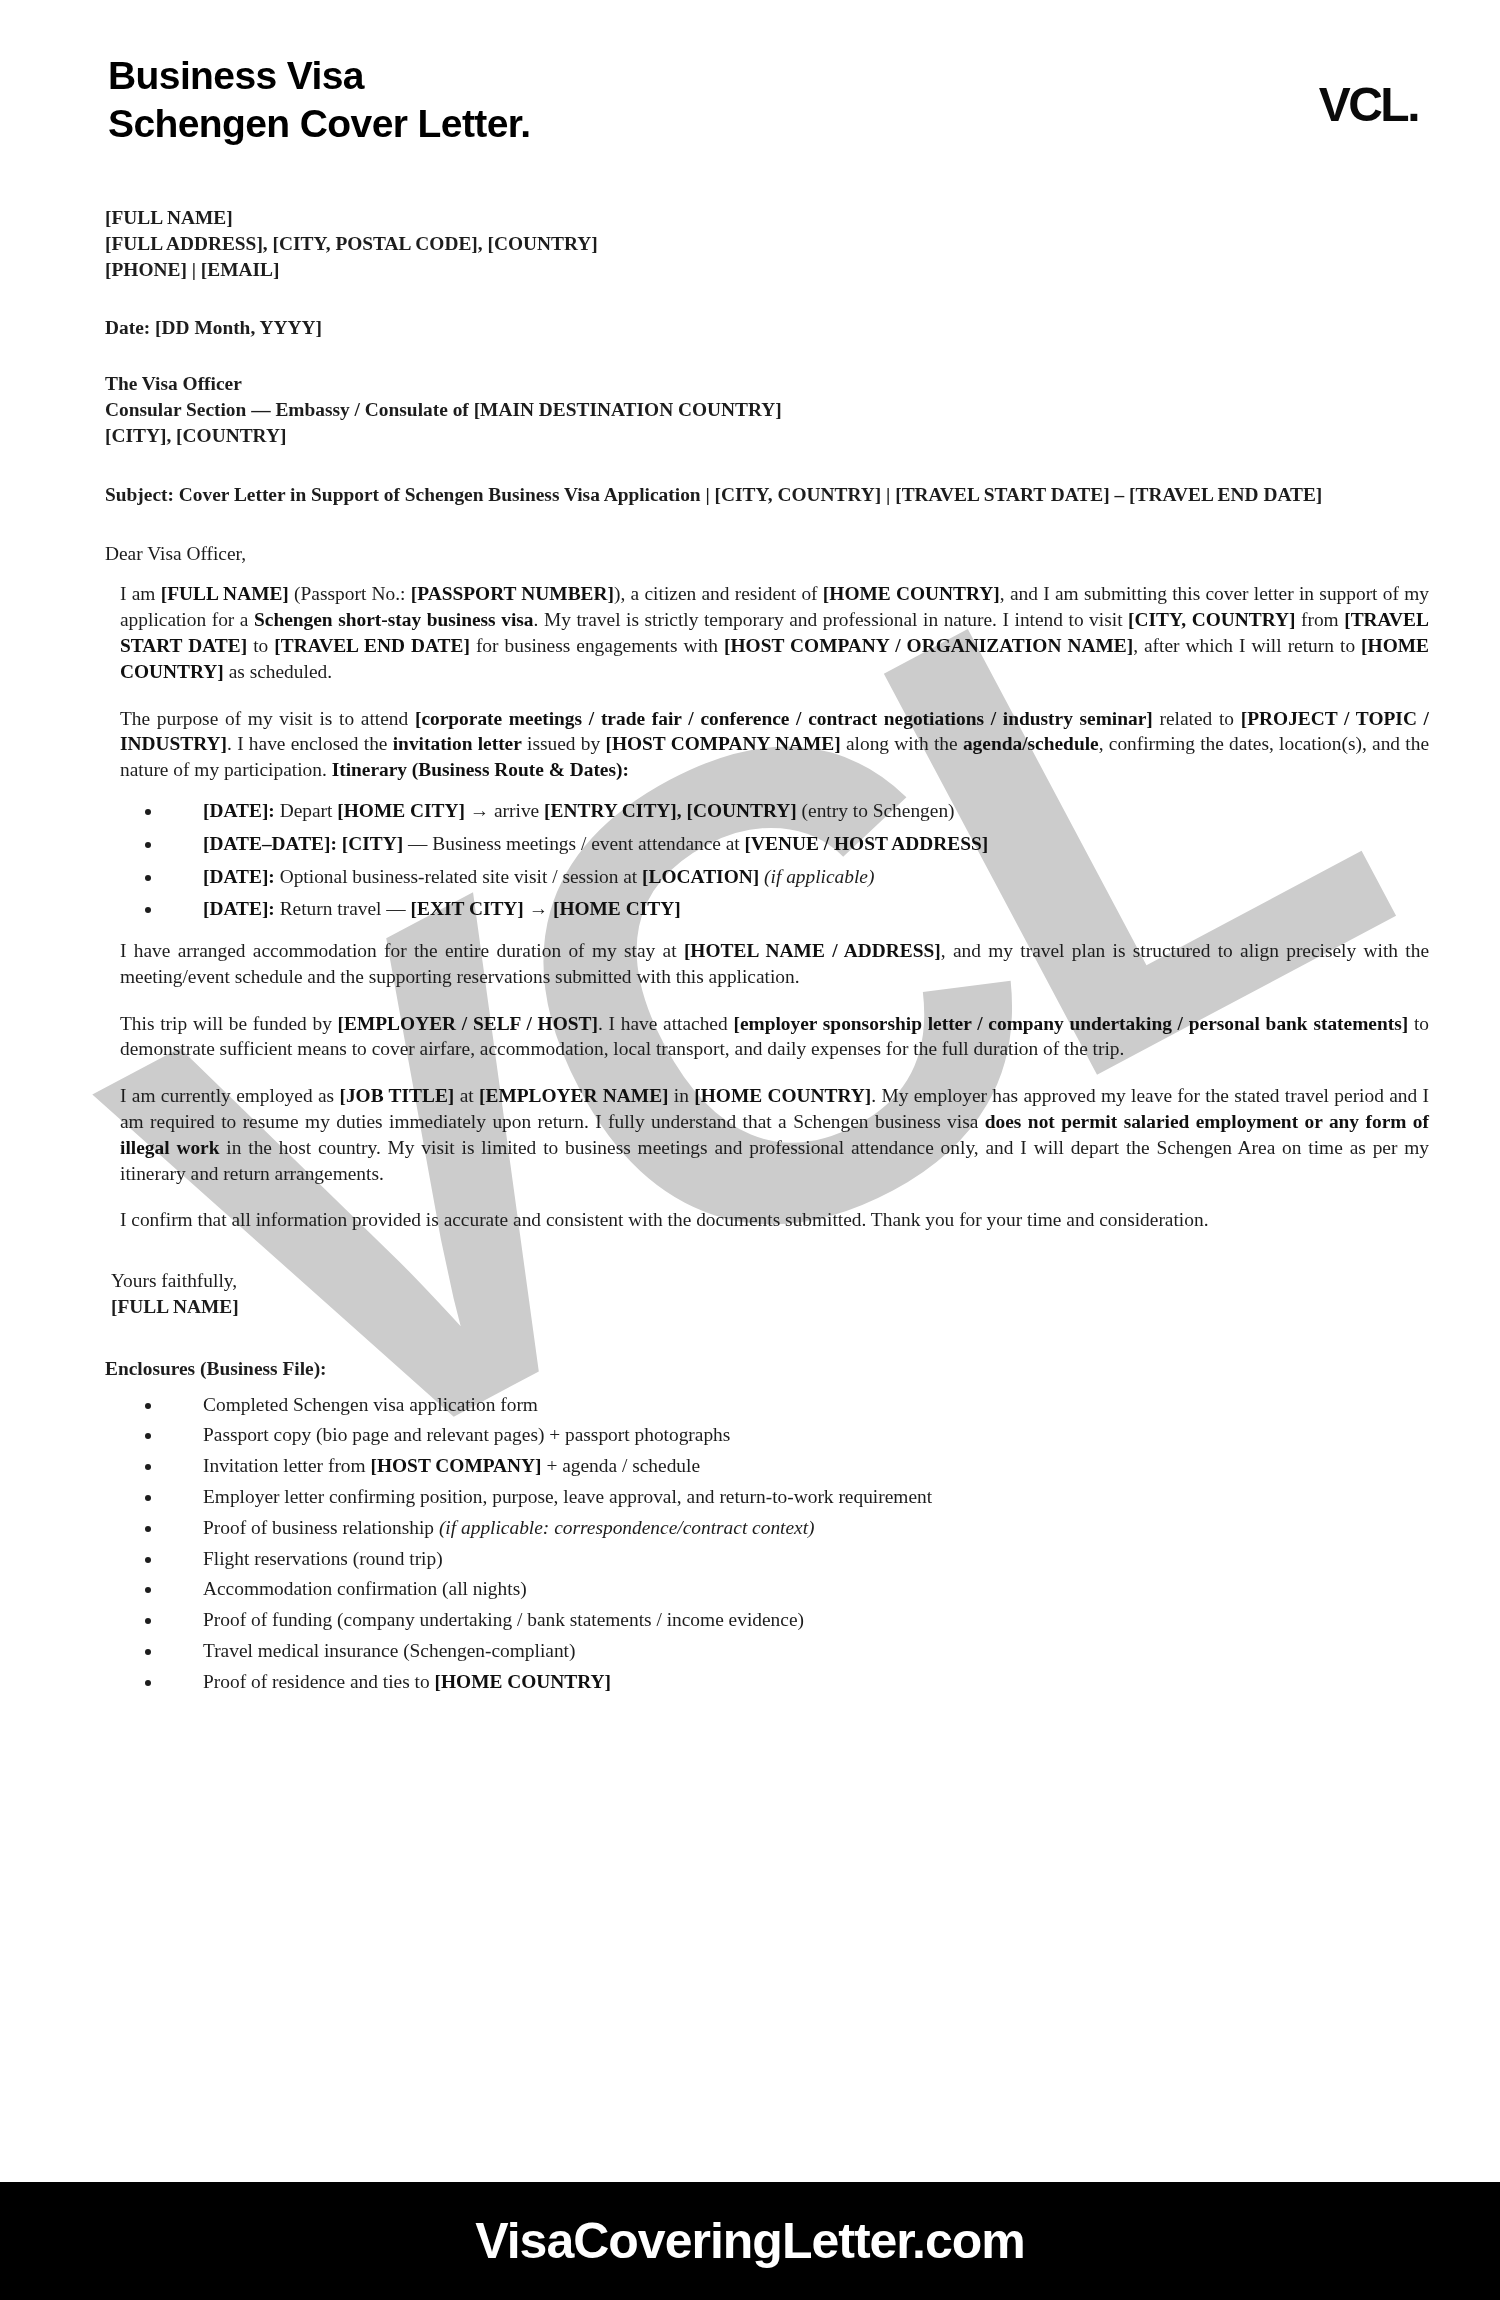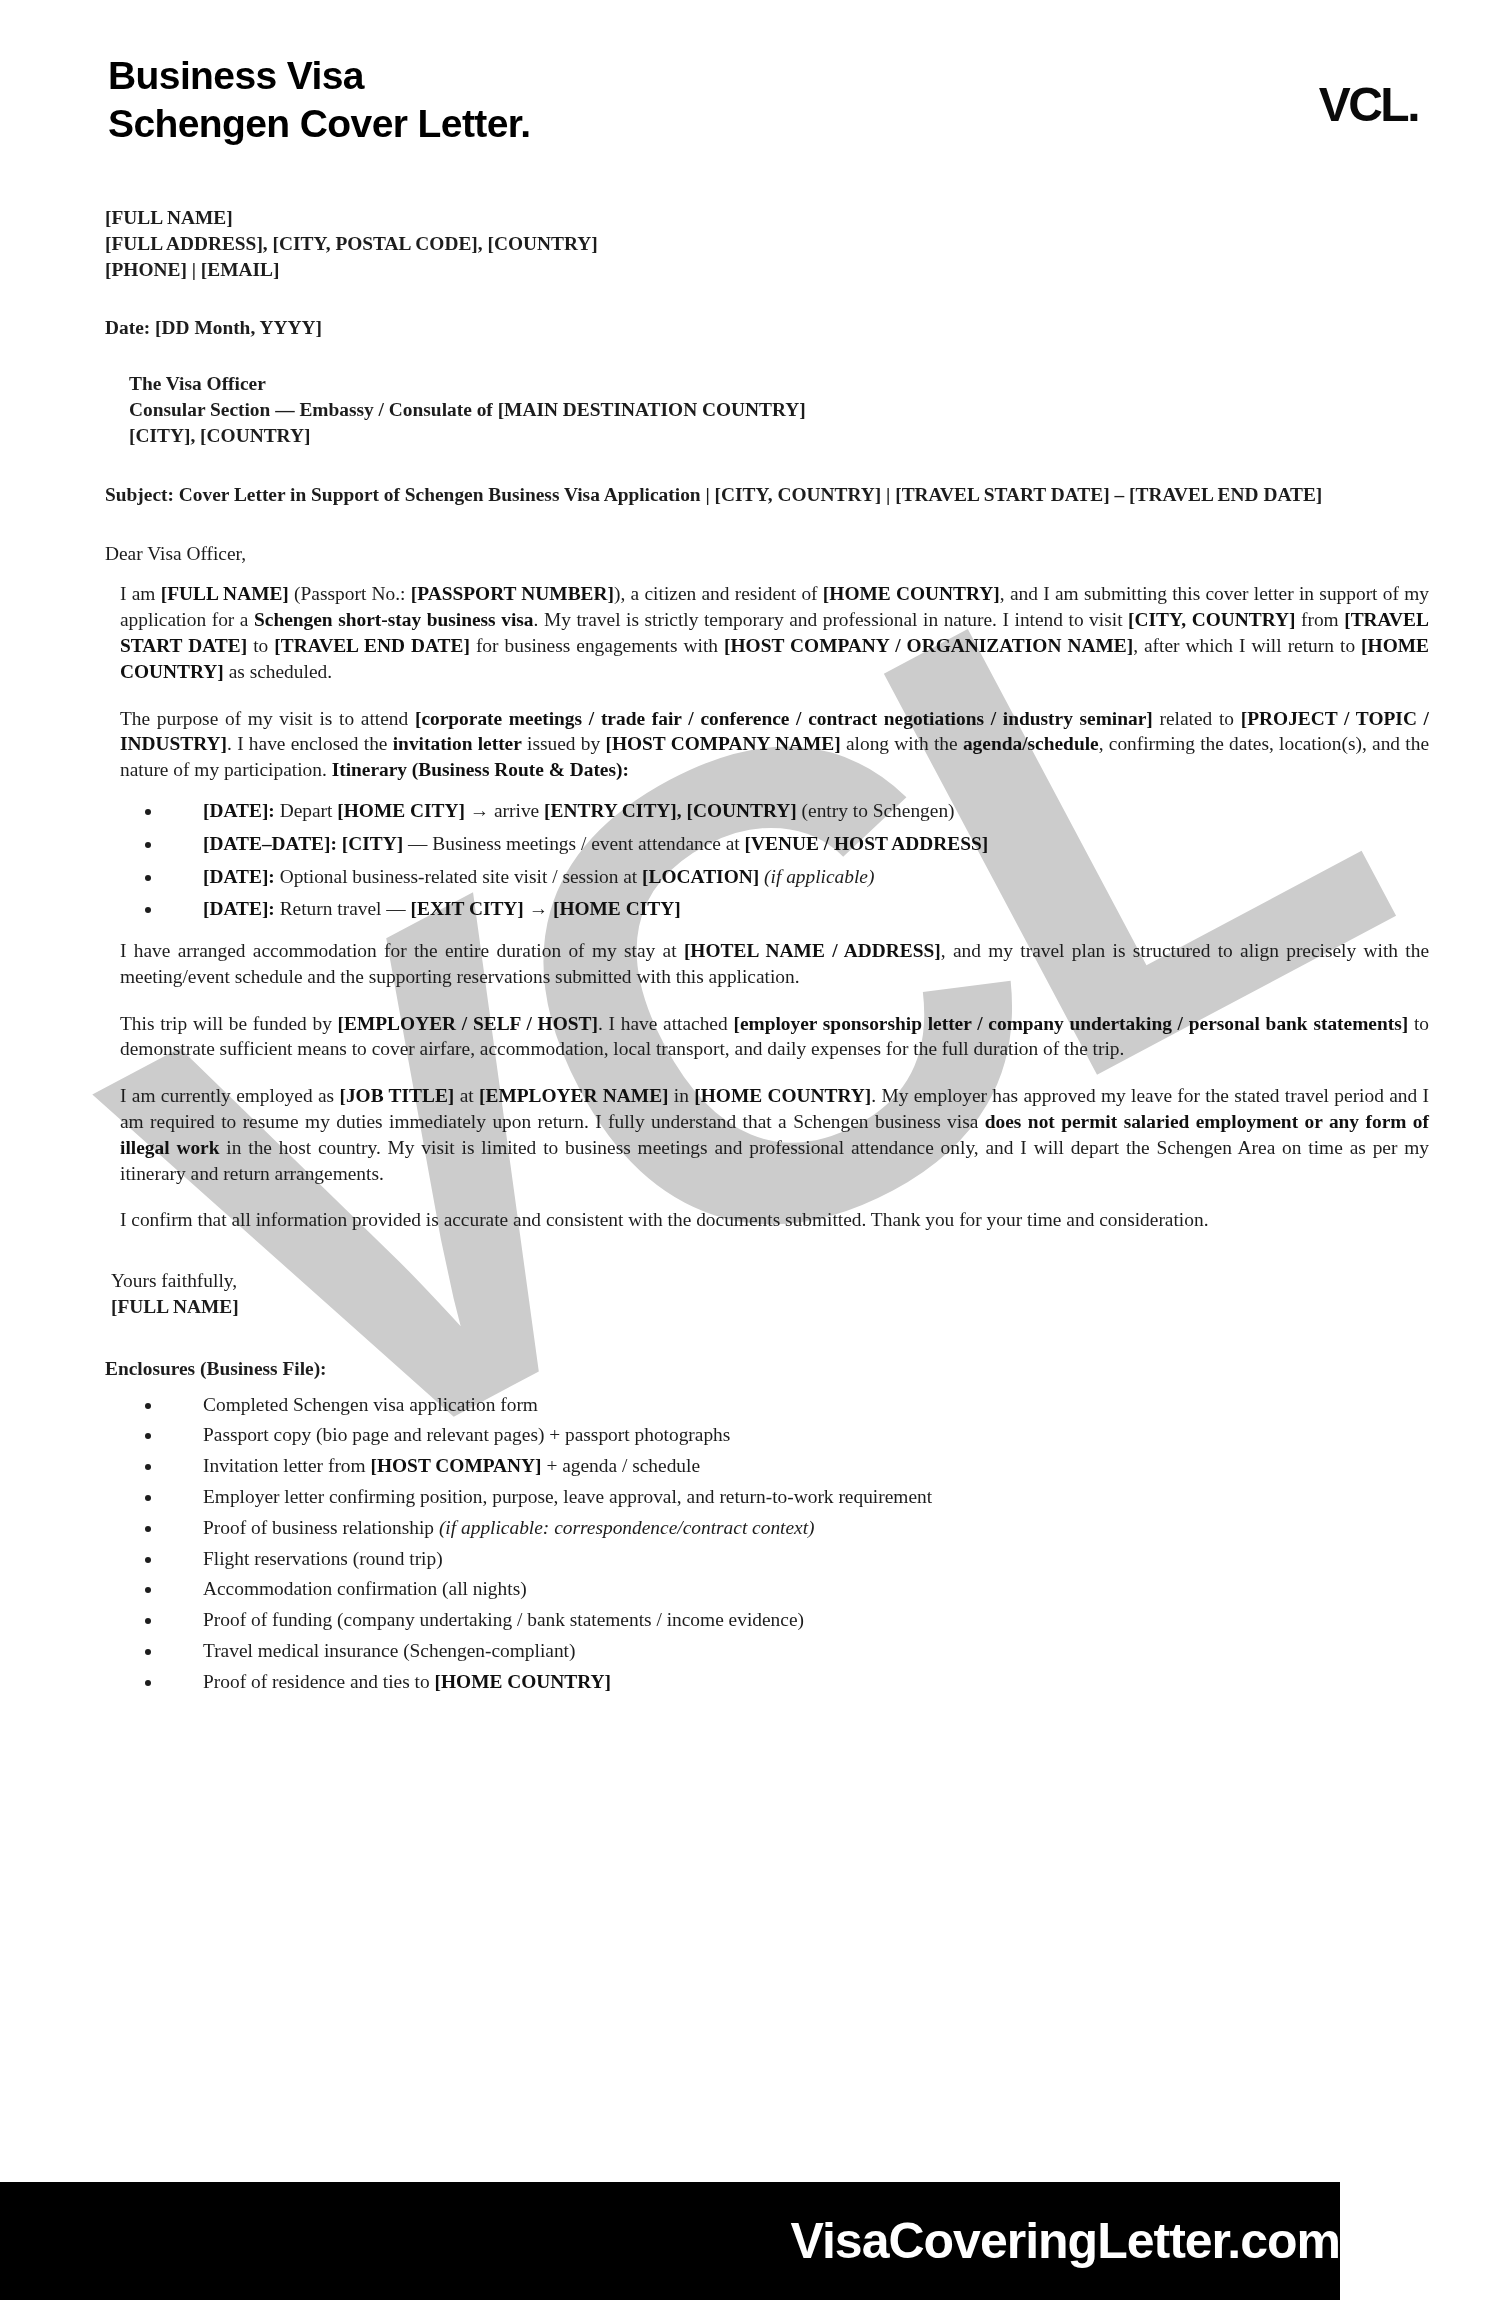--- a/index.html
+++ b/index.html
@@ -63,21 +63,21 @@
   
   .body-wrap {
     padding: 0 56px 0 105px;
     color: #1d1d1d;
     font-size: 19.4px;
     line-height: 1.33;
   }
   .sender-block { margin-top: 58px; font-weight: bold; }
   .sender-block div { white-space: nowrap; }
   .date-line { margin-top: 32px; font-weight: bold; }
-  .officer-block { margin-top: 31px; font-weight: bold; margin-left: 24px; }
+  .officer-block { margin-top: 31px; font-weight: bold; }
   .subject-line {
     margin-top: 33px;
     font-weight: bold;
     text-align: justify;
     text-justify: inter-word;
   }
   .salutation { margin-top: 33px; }
   p.para {
     margin: 15px;
     text-align: justify;
@@ -120,26 +120,26 @@
   .enclosures-title { margin-top: 36px; font-weight: bold; }
   .closing { margin-top: 35px; margin-left: 6px; }
   .closing div { }
   .closing .name { font-weight: bold; }
 
   
   .footer-bar {
     position: absolute;
     left: 0;
     bottom: 0;
-    width: 1340px;
+    width: 1500px;
     height: 118px;
     background: #000000;
     display: flex;
     align-items: center;
-    justify-content: flex-end;
+    justify-content: center;
     z-index: 3;
   }
   .footer-text {
     font-family: "Liberation Sans", "DejaVu Sans", sans-serif;
     font-weight: bold;
     font-size: 50px;
     letter-spacing: -1px;
     color: #ffffff;
   }
 </style>

